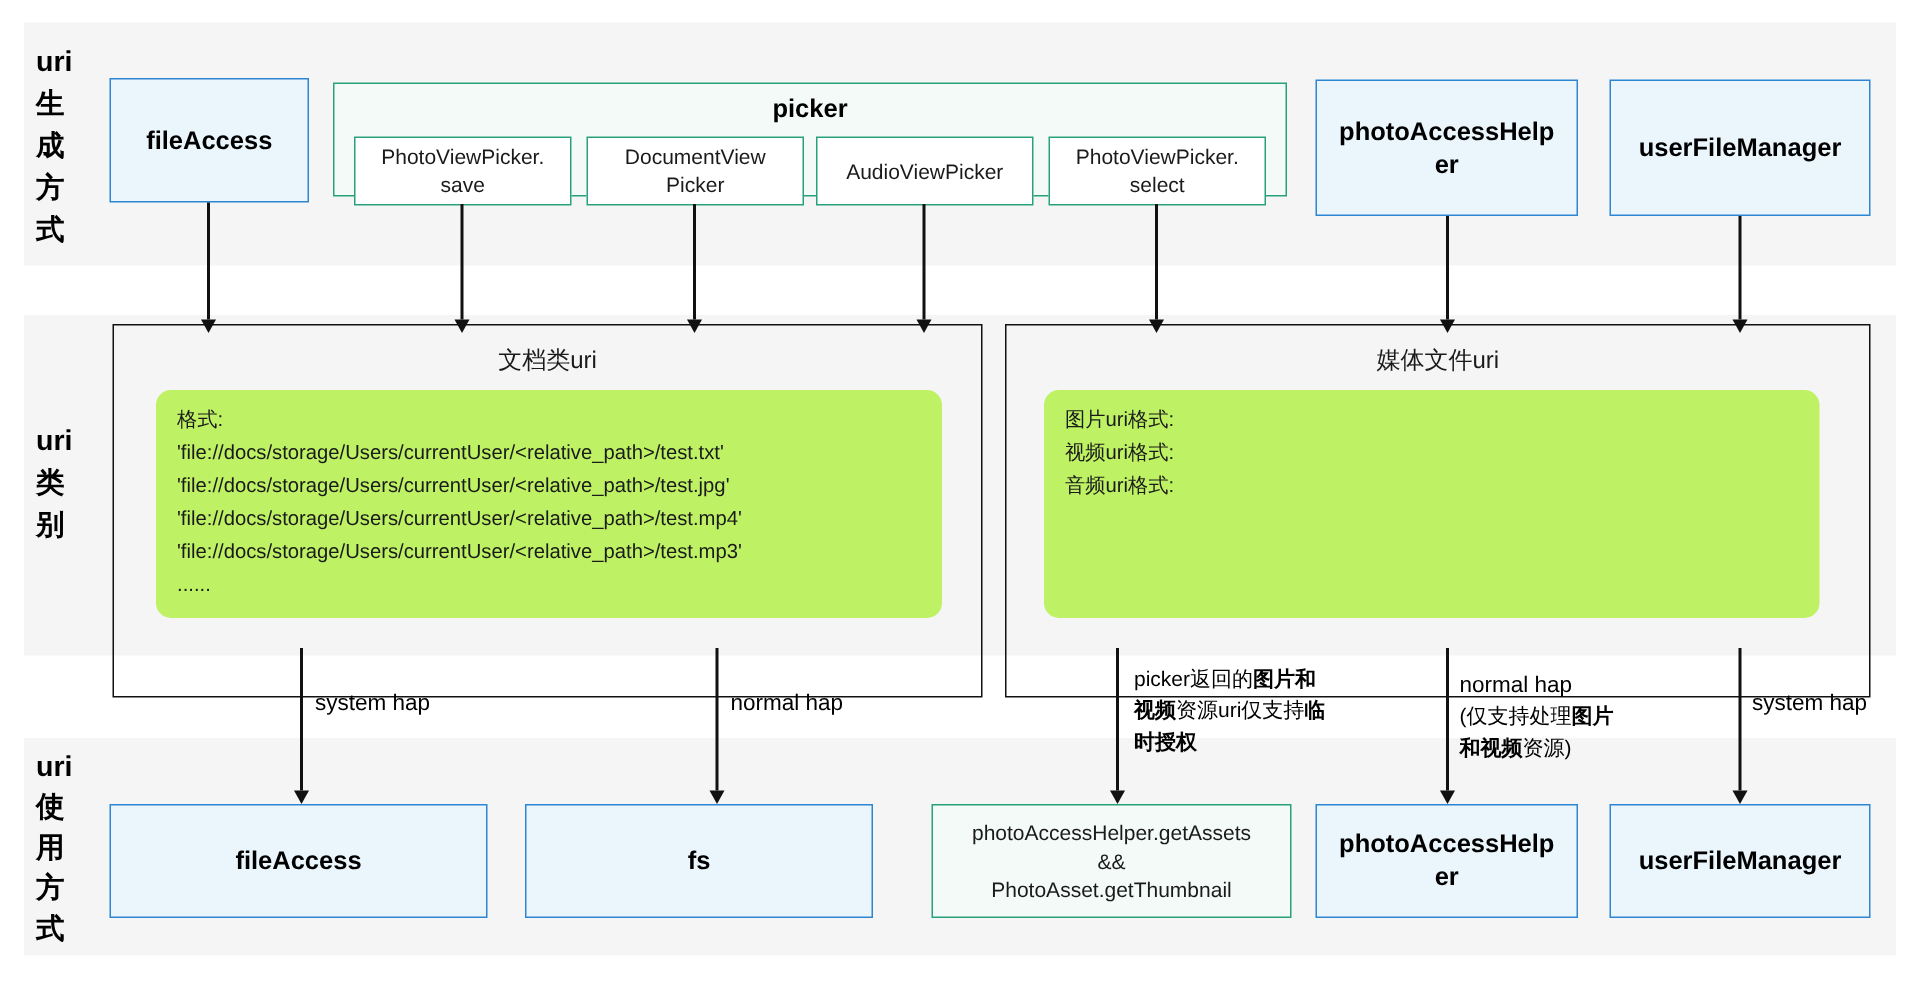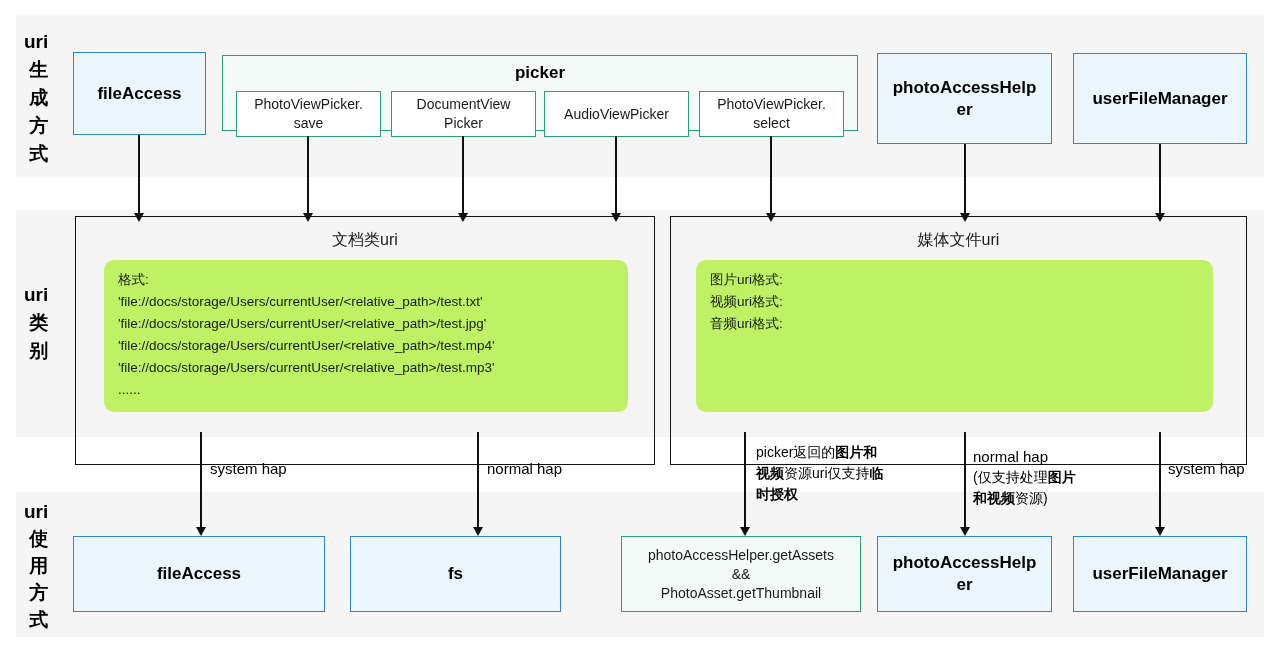--- a/index.html
+++ b/index.html
@@ -12,21 +12,21 @@
     --ink:#1a1a1a;
   }
   *{margin:0;padding:0;box-sizing:border-box;}
   body{background:#ffffff;font-family:"Liberation Sans","DejaVu Sans",sans-serif;color:var(--ink);}
   .canvas{position:relative;width:1279px;height:654px;background:#fff;overflow:hidden;}
   .band{position:absolute;left:16px;width:1248px;background:var(--band-gray);}
   .band-gen{top:15px;height:162px;}
   .band-cat{top:210px;height:227px;}
   .band-use{top:492px;height:145px;}
   .row-label{position:absolute;left:24px;font-size:19px;font-weight:700;color:#000;line-height:28px;}
-  .row-label div{white-space:nowrap;text-align:right;}
+  .row-label div{white-space:nowrap;}
   .bluebox{position:absolute;background:var(--light-blue);border:1px solid var(--accent-blue);
     display:flex;align-items:center;justify-content:center;text-align:center;
     font-weight:700;font-size:17px;color:#000;word-break:break-all;line-height:22px;}
   .picker-wrap{position:absolute;background:var(--light-green);border:1px solid var(--teal);}
   .picker-title{text-align:center;font-weight:700;font-size:17px;color:#000;padding-top:7px;}
   .picker-item{position:absolute;top:35px;width:145px;height:46px;background:#fff;border:1px solid var(--teal);
     display:flex;flex-direction:column;align-items:center;justify-content:center;text-align:center;
     font-size:14px;line-height:19px;color:var(--ink);}
   .uribox{position:absolute;top:216px;height:249px;border:1px solid var(--line);background:transparent;}
   .uribox-title{text-align:center;font-size:16px;color:var(--ink);padding-top:13px;}
@@ -136,21 +136,21 @@
   <div class="edge-label" style="left:210px;top:458px;">system hap</div>
   <div class="edge-label" style="left:487px;top:458px;">normal hap</div>
   <div class="edge-label rich" style="left:756px;top:442px;width:134px;"><span>picker返回的</span><span class="b">图片和视频</span><span>资源uri仅支持</span><span class="b">临时授权</span></div>
   <div class="edge-label" style="left:973px;top:446px;width:110px;">
     <div>normal hap</div>
     <div class="rich"><span>(仅支持处理</span><span class="b">图片和视频</span><span>资源)</span></div>
   </div>
   <div class="edge-label" style="left:1168px;top:458px;">system hap</div>
 
   <div class="usagebox" style="left:73px;width:252px;">fileAccess</div>
-  <div class="usagebox" style="left:350px;width:211px;">fs</div>
+  <div class="usagebox" style="left:350px;width:232px;">fs</div>
   <div class="greenbox" style="left:621px;width:240px;">
       <div>photoAccessHelper.getAssets</div>
       <div>&amp;&amp;</div>
       <div>PhotoAsset.getThumbnail</div>
     </div>
   <div class="usagebox" style="left:877px;width:175px;padding:0 14px;">photoAccessHelper</div>
   <div class="usagebox" style="left:1073px;width:174px;padding:0 13px;">userFileManager</div>
 
 </div>
 

